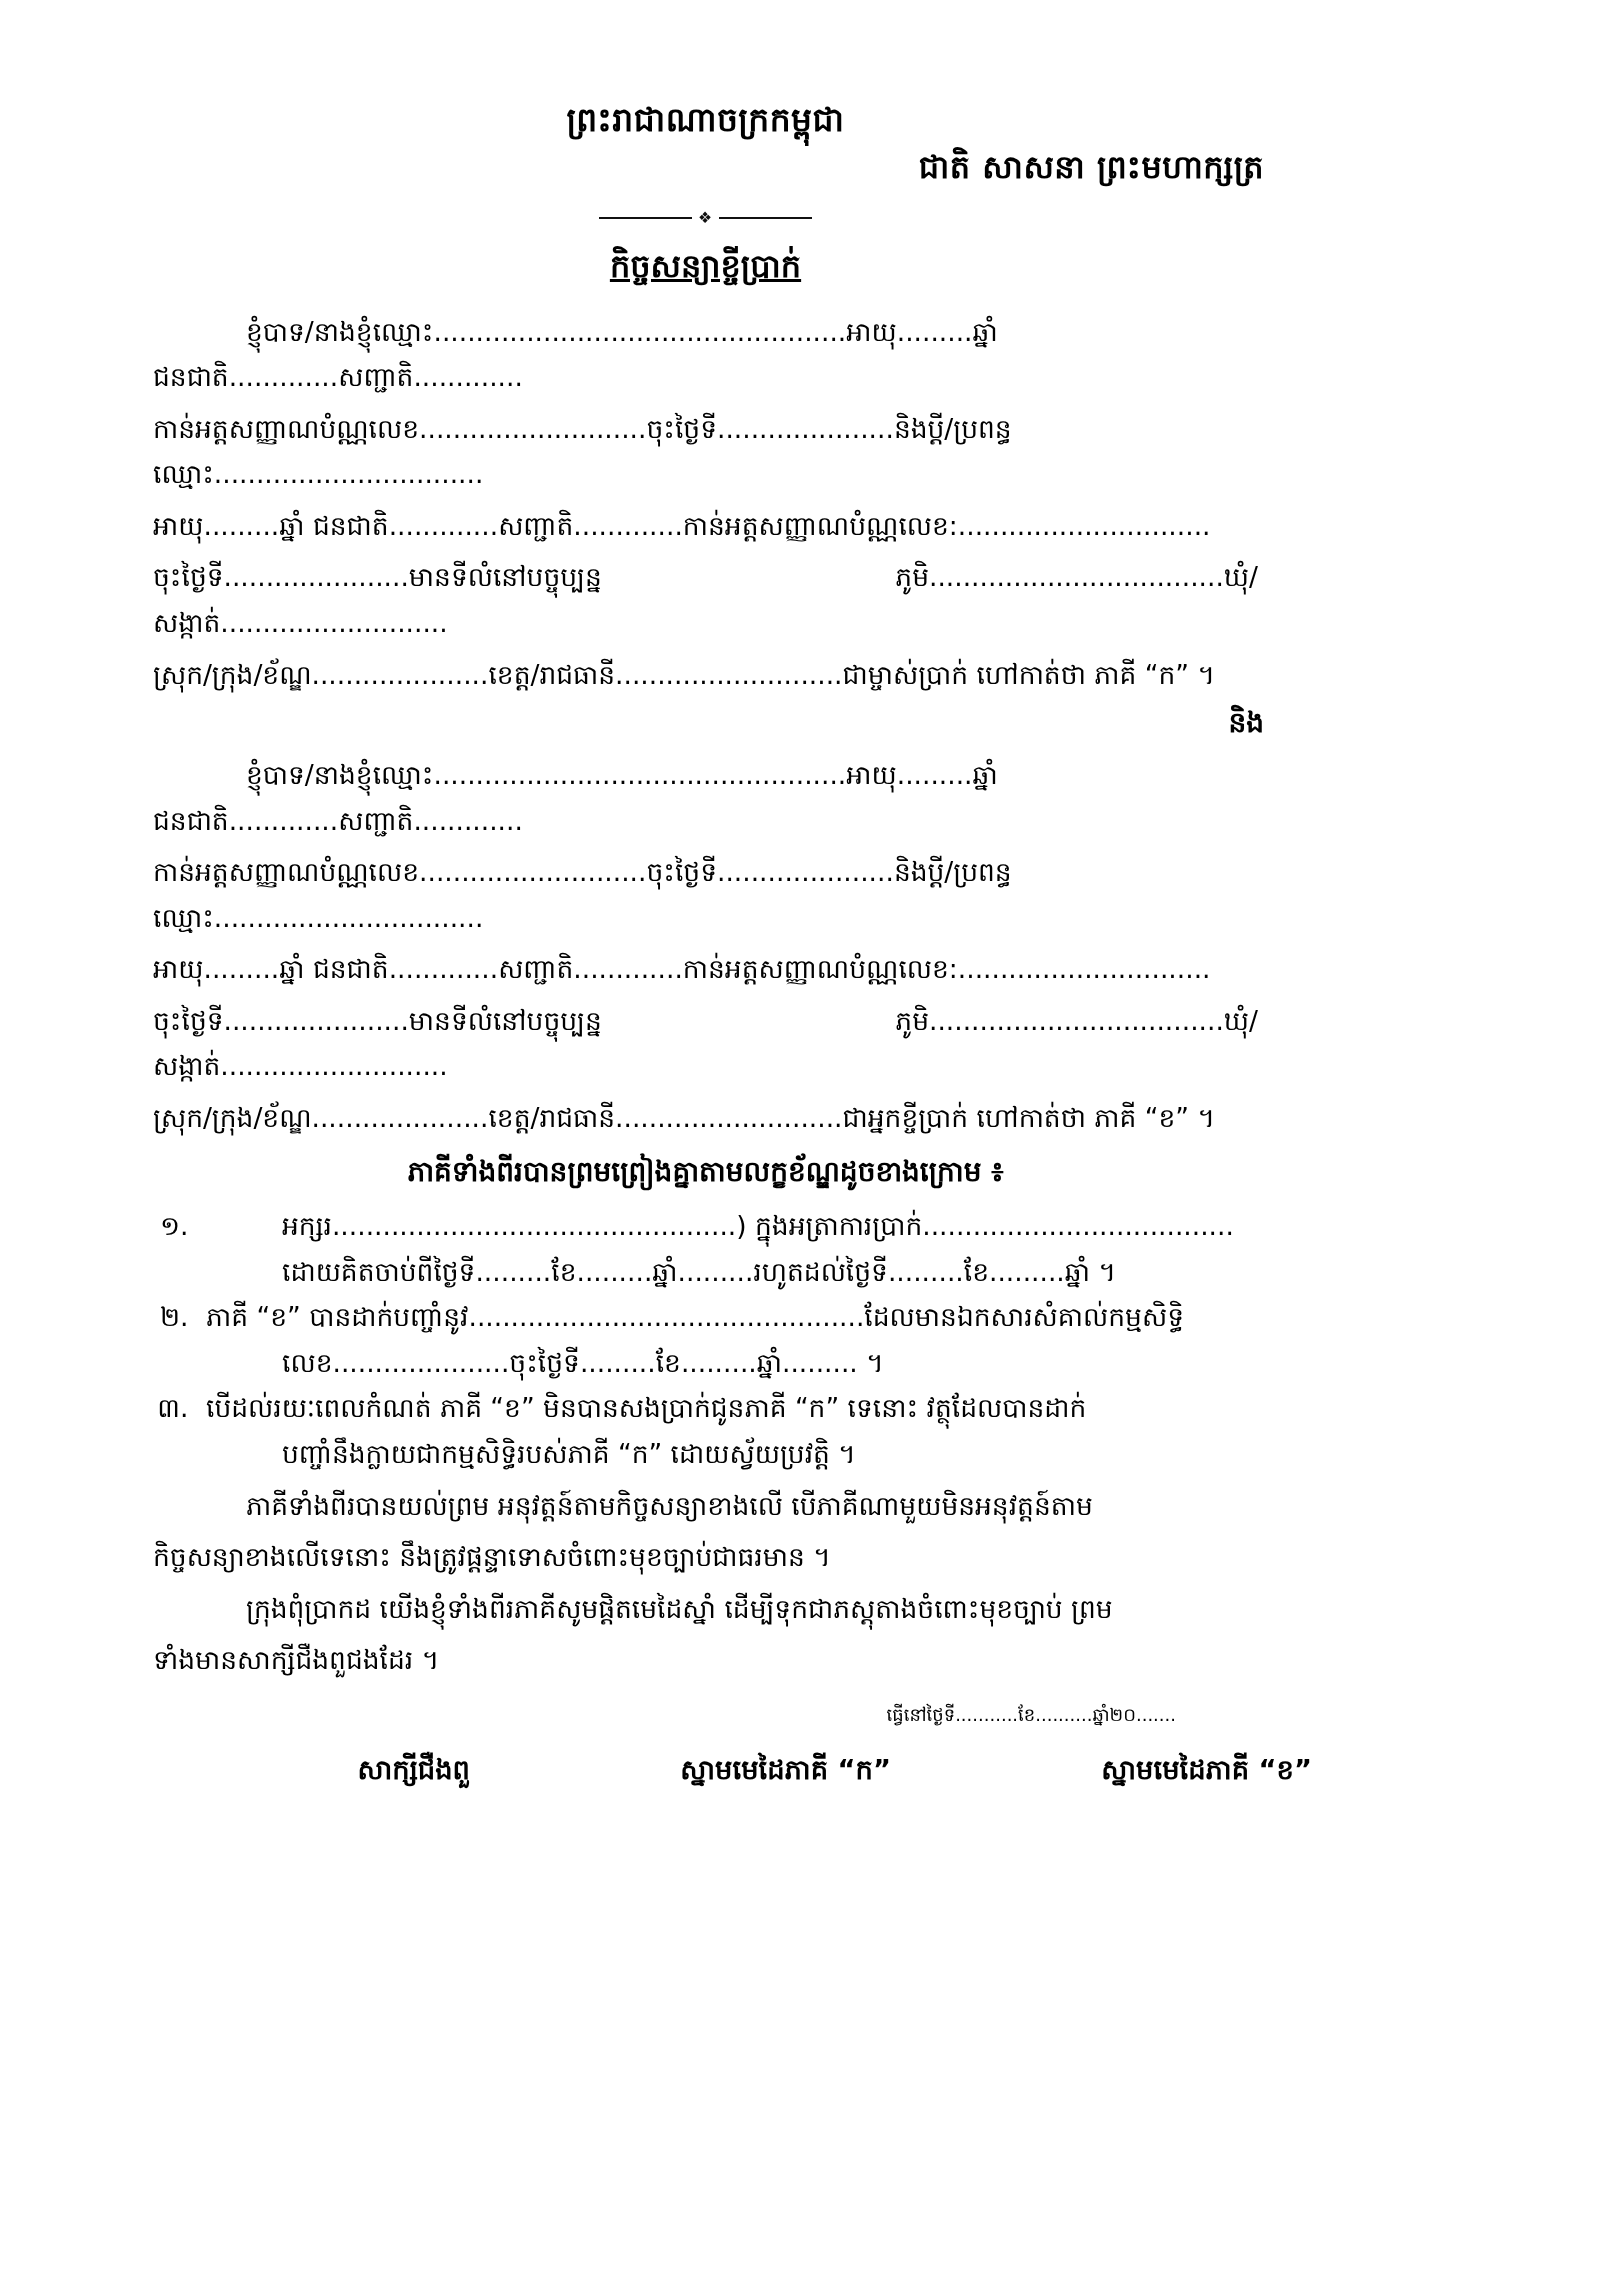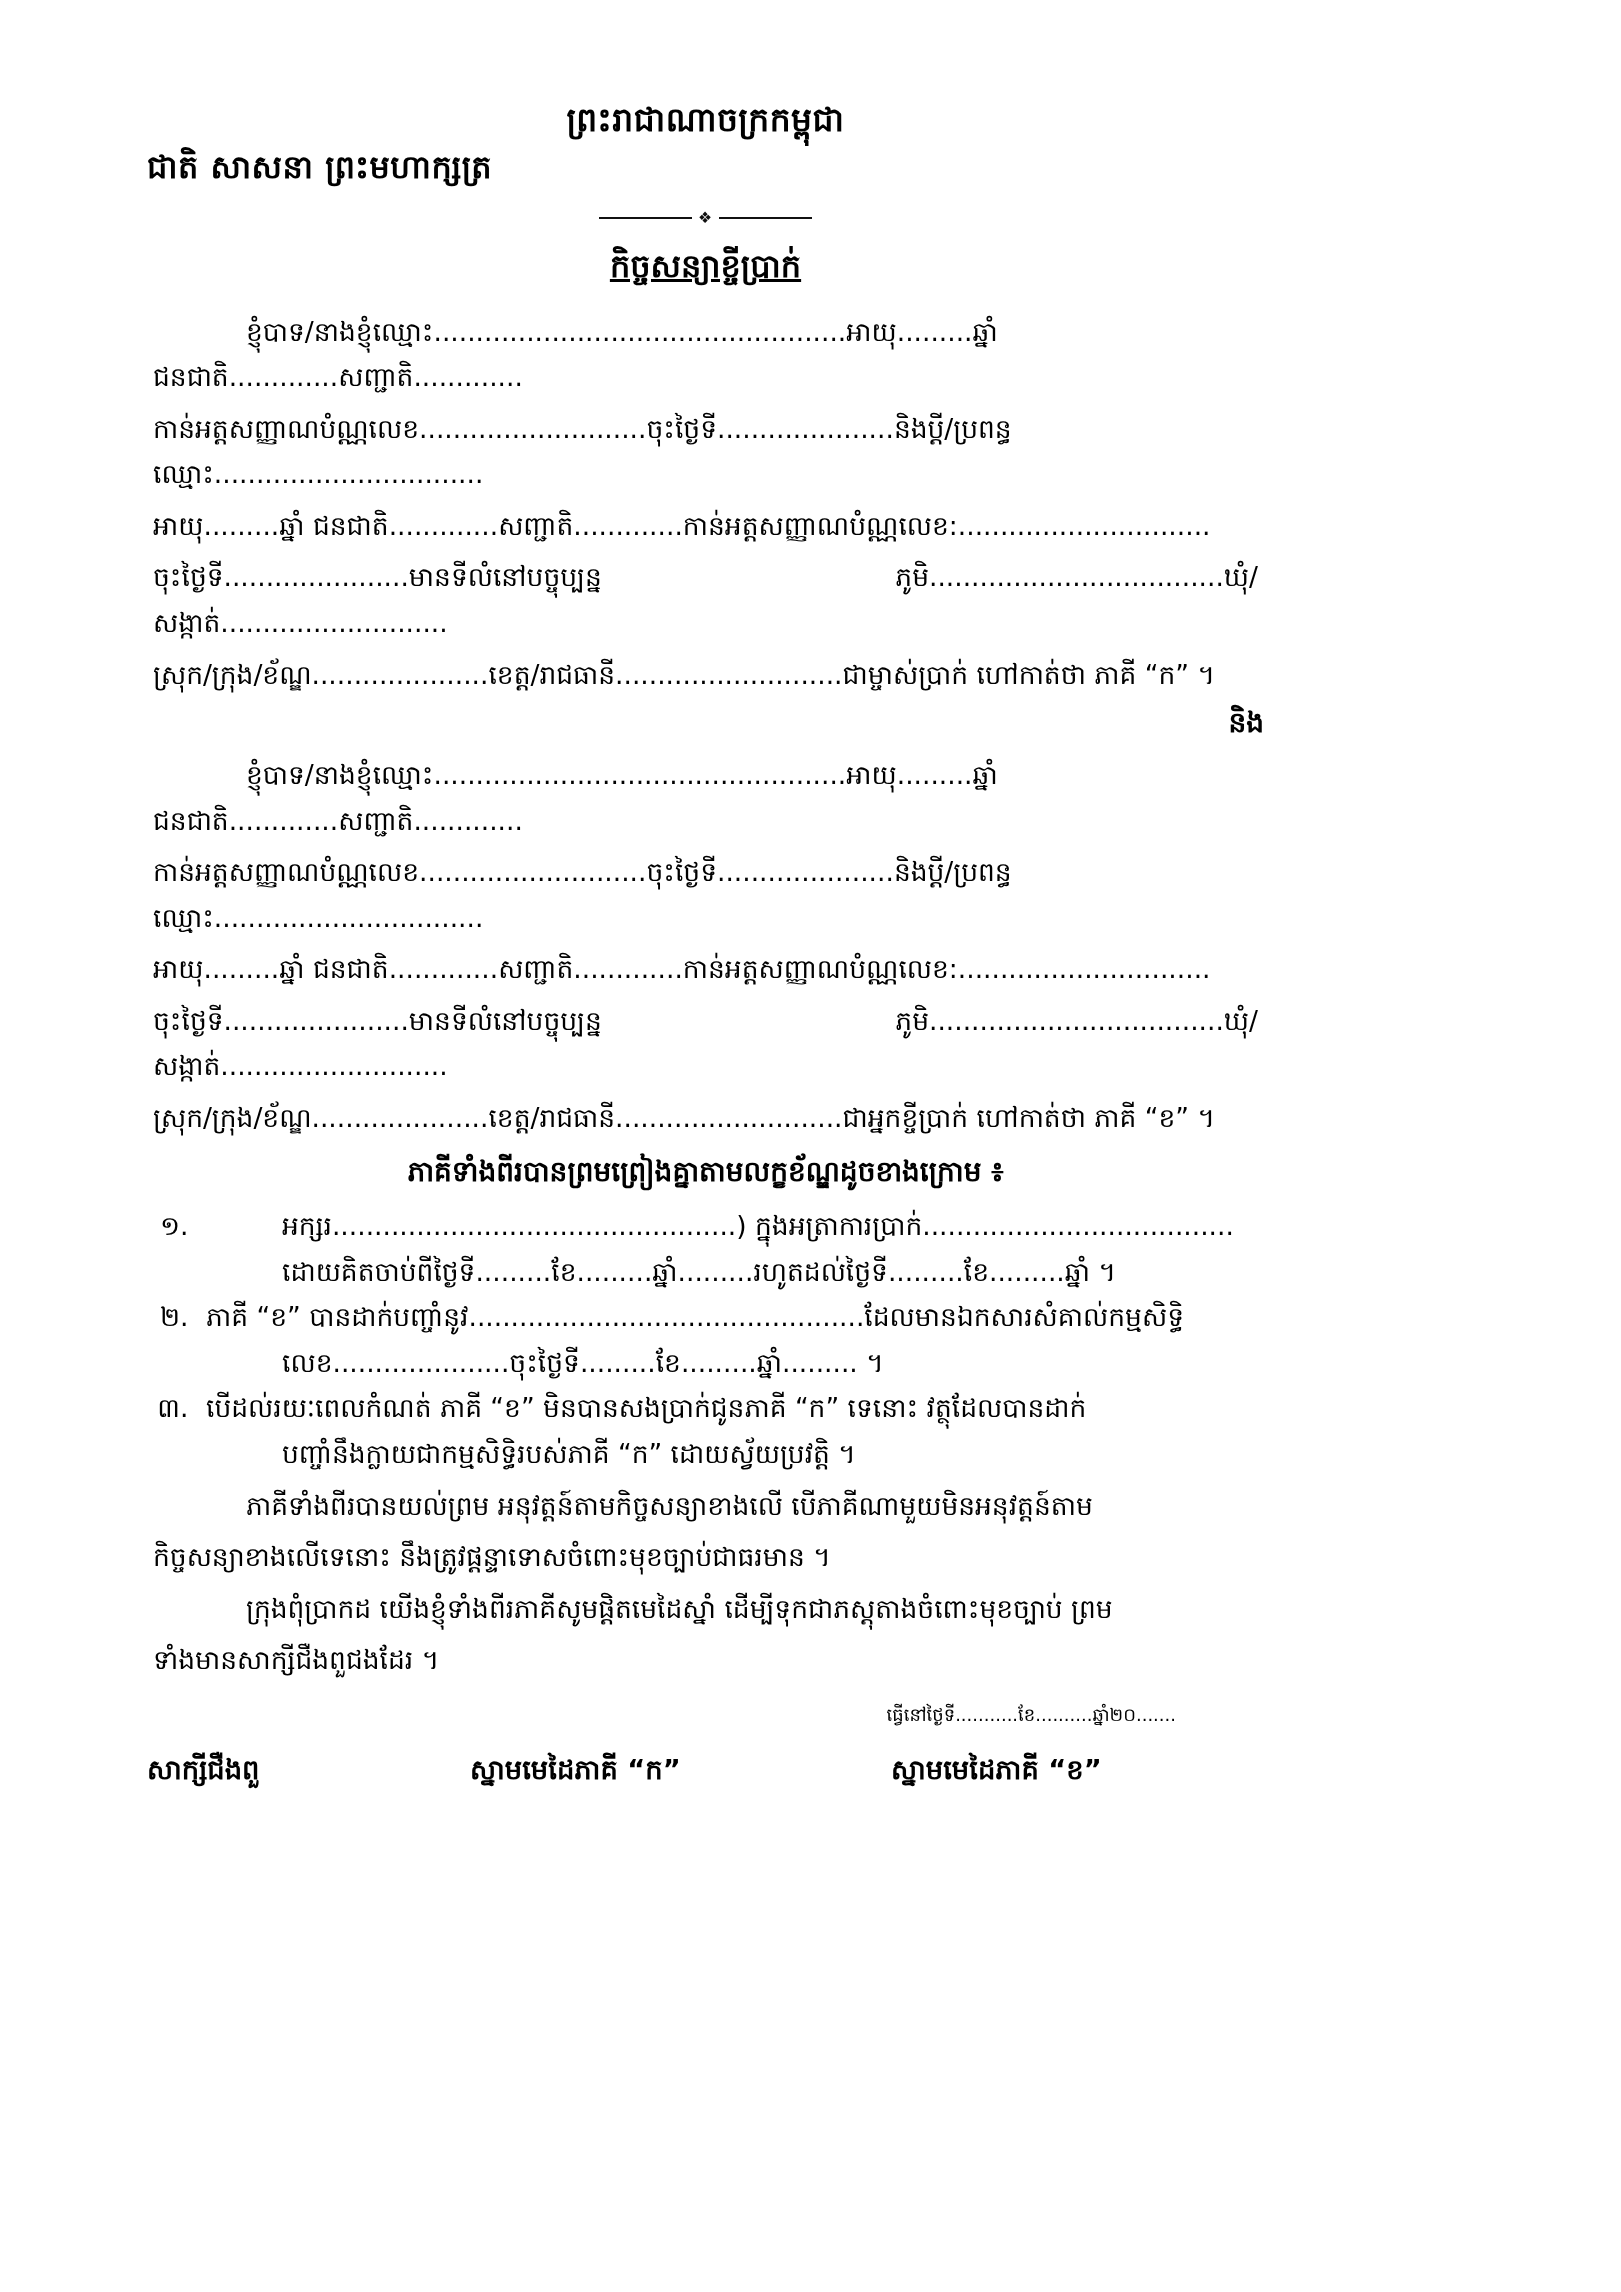--- a/index.html
+++ b/index.html
@@ -25,21 +25,21 @@
     font-family: "DejaVu Sans", "Liberation Sans", sans-serif;
   }
   .title-1 {
     text-align: center;
     font-size: 33px;
     font-weight: bold;
     line-height: 1.35;
     letter-spacing: 0.5px;
   }
   .title-2 {
-    text-align: left;
+    text-align: right;
     font-size: 32px;
     font-weight: bold;
     line-height: 1.35;
     margin-top: 3.9px;
     letter-spacing: 0.5px;
   }
   .ornament {
     text-align: center;
     margin: 15.7px 0 17.6px 0;
     font-size: 19.6px;
@@ -115,21 +115,21 @@
     padding-right: 88px;
     margin-top: 17px;
   }
   .sign-row {
     display: flex;
     margin-top: 21.6px;
     font-size: 27.4px;
     font-weight: bold;
   }
   .sign-cell {
-    text-align: left;
+    text-align: right;
   }
   .sign-witness { flex: 0 0 323px; }
   .sign-a { flex: 0 0 421px; }
   .sign-b { flex: 0 0 421px; }
   .row { margin: 6px; }
 </style>
 </head>
 <body>
 
 <div class="page">

